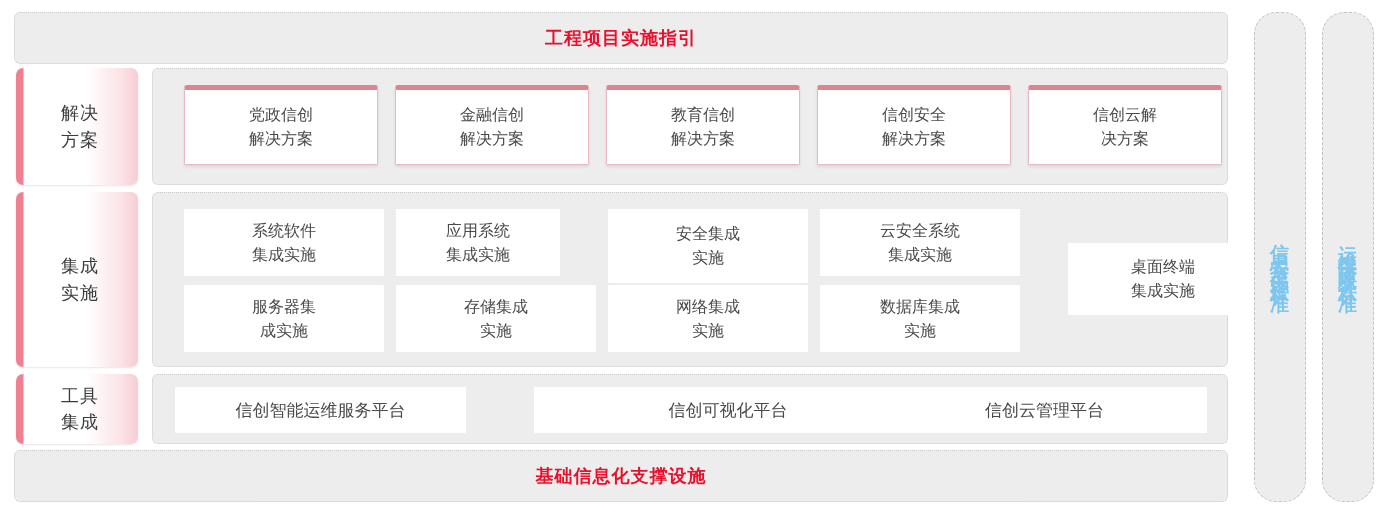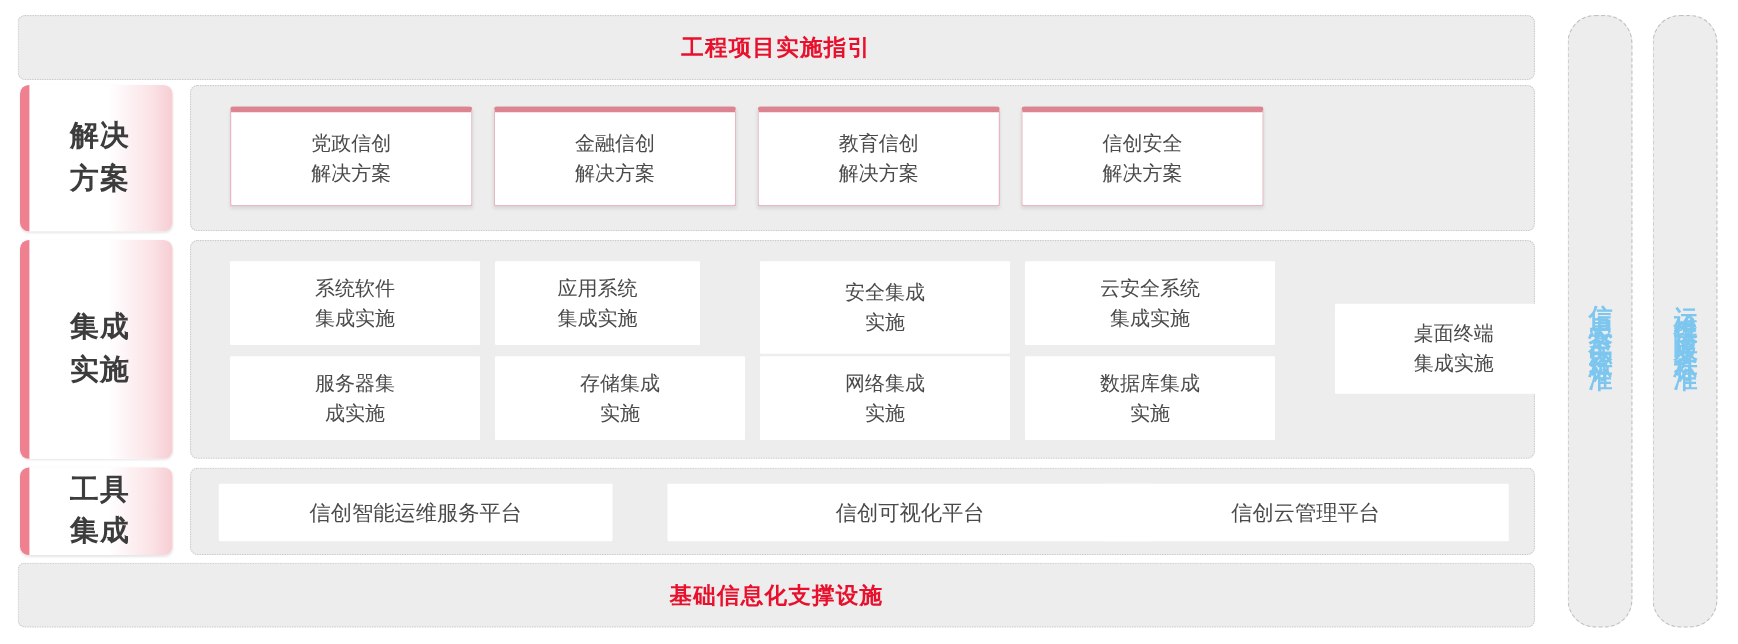--- a/index.html
+++ b/index.html
@@ -70,22 +70,22 @@
         #fbe3e6 86%, #f6cdd3 100%);
     border-radius: 7px;
     box-shadow: 0 1px 2px rgba(0,0,0,0.10);
     display: flex;
     align-items: center;
     justify-content: center;
     text-align: center;
   }
   .row-label-text {
     color: #3c3c3c;
-    font-weight: bold;
-    font-size: 23px;
+    font-weight: normal;
+    font-size: 18px;
     line-height: 1.45;
     letter-spacing: 1px;
     padding-left: 6px;
   }
 
   
   .panel {
     position: absolute;
     left: 152px;
     top: 0;
@@ -212,20 +212,26 @@
             <div>教育信创</div>
             <div>解决方案</div>
           </div>
         </div>
         <div class="sol-card" style="left:664px; width:194px;">
           <div class="card-text">
             <div>信创安全</div>
             <div>解决方案</div>
           </div>
         </div>
+        <div class="sol-card" style="left:875px; width:194px;">
+          <div class="card-text">
+            <div>信创云解</div>
+            <div>决方案</div>
+          </div>
+        </div>
       </div>
     </div>
 
     <div class="row" id="row-integration">
       <div class="row-label">
         <div class="row-label-text">
           <div>集成</div>
           <div>实施</div>
         </div>
       </div>
@@ -292,21 +298,21 @@
     </div>
 
     <div class="row" id="row-tools">
       <div class="row-label">
         <div class="row-label-text">
           <div>工具</div>
           <div>集成</div>
         </div>
       </div>
       <div class="panel">
-        <div class="tool-card" style="left:22px;  width:315px;">
+        <div class="tool-card" style="left:22px;  width:291px;">
           <span class="card-text">信创智能运维服务平台</span>
         </div>
         <div class="tool-card" style="left:381px; width:388px;">
           <span class="card-text">信创可视化平台</span>
         </div>
         <div class="tool-card" style="left:729px; width:325px;">
           <span class="card-text">信创云管理平台</span>
         </div>
       </div>
     </div>

